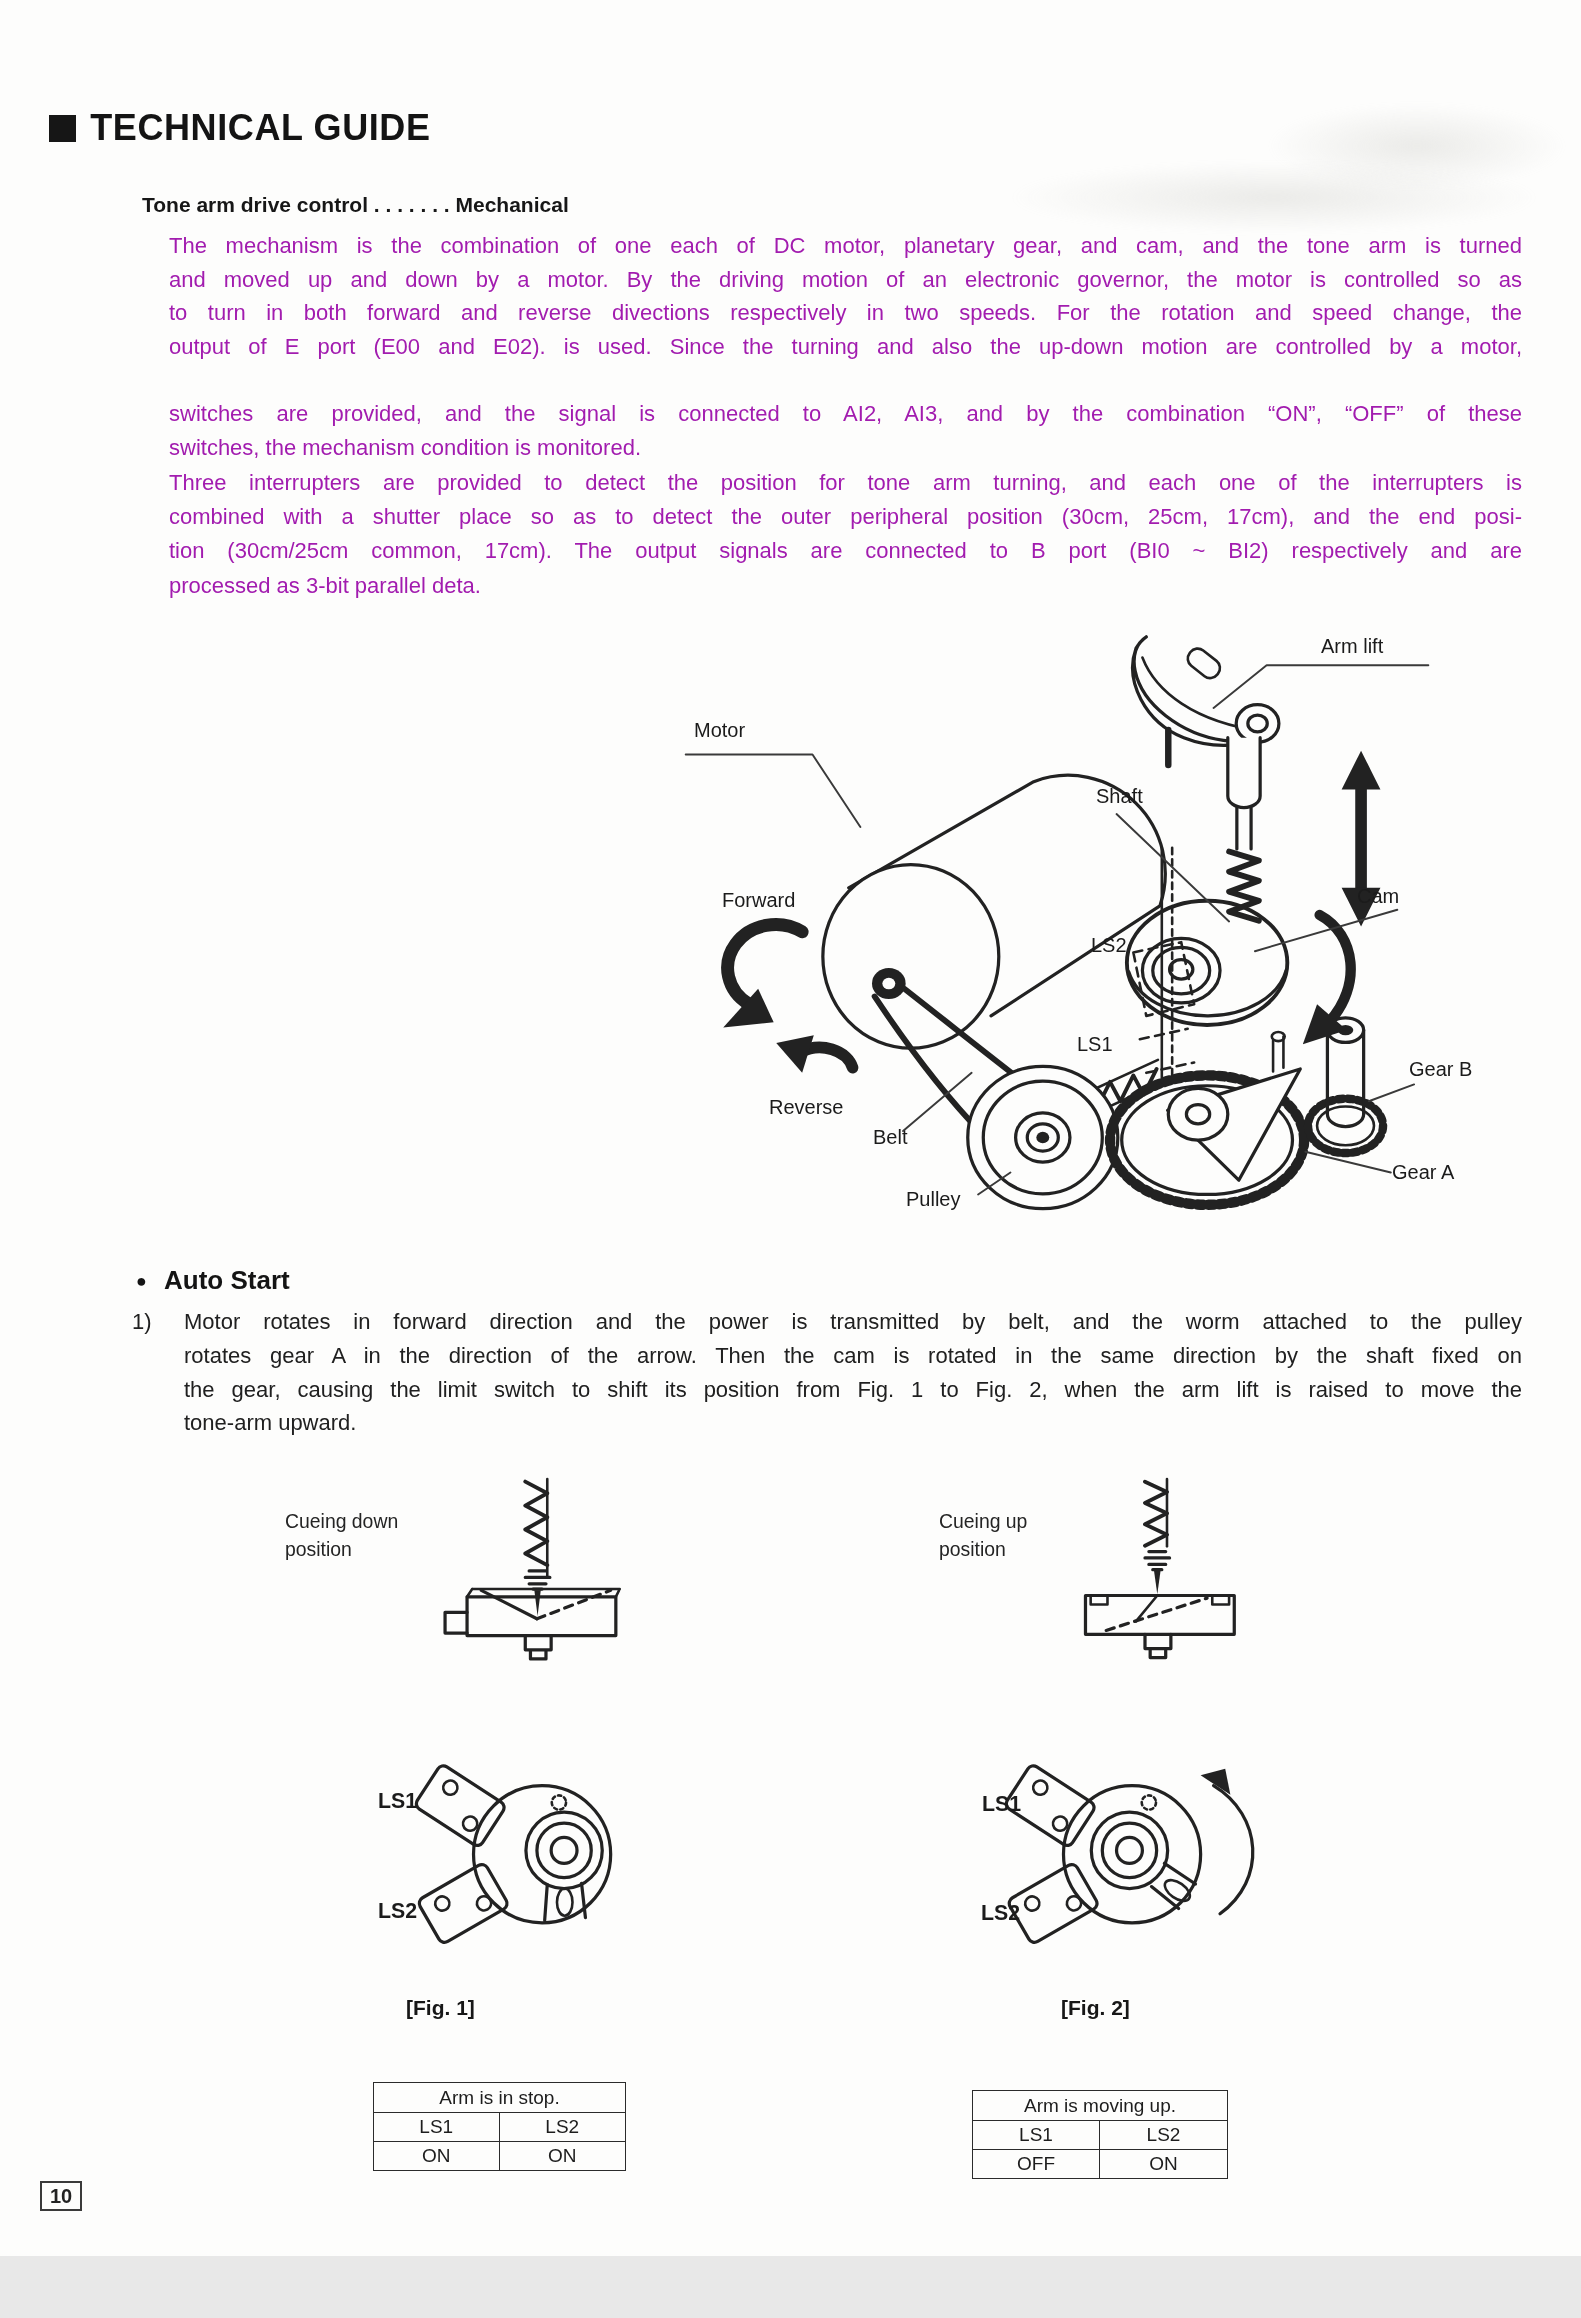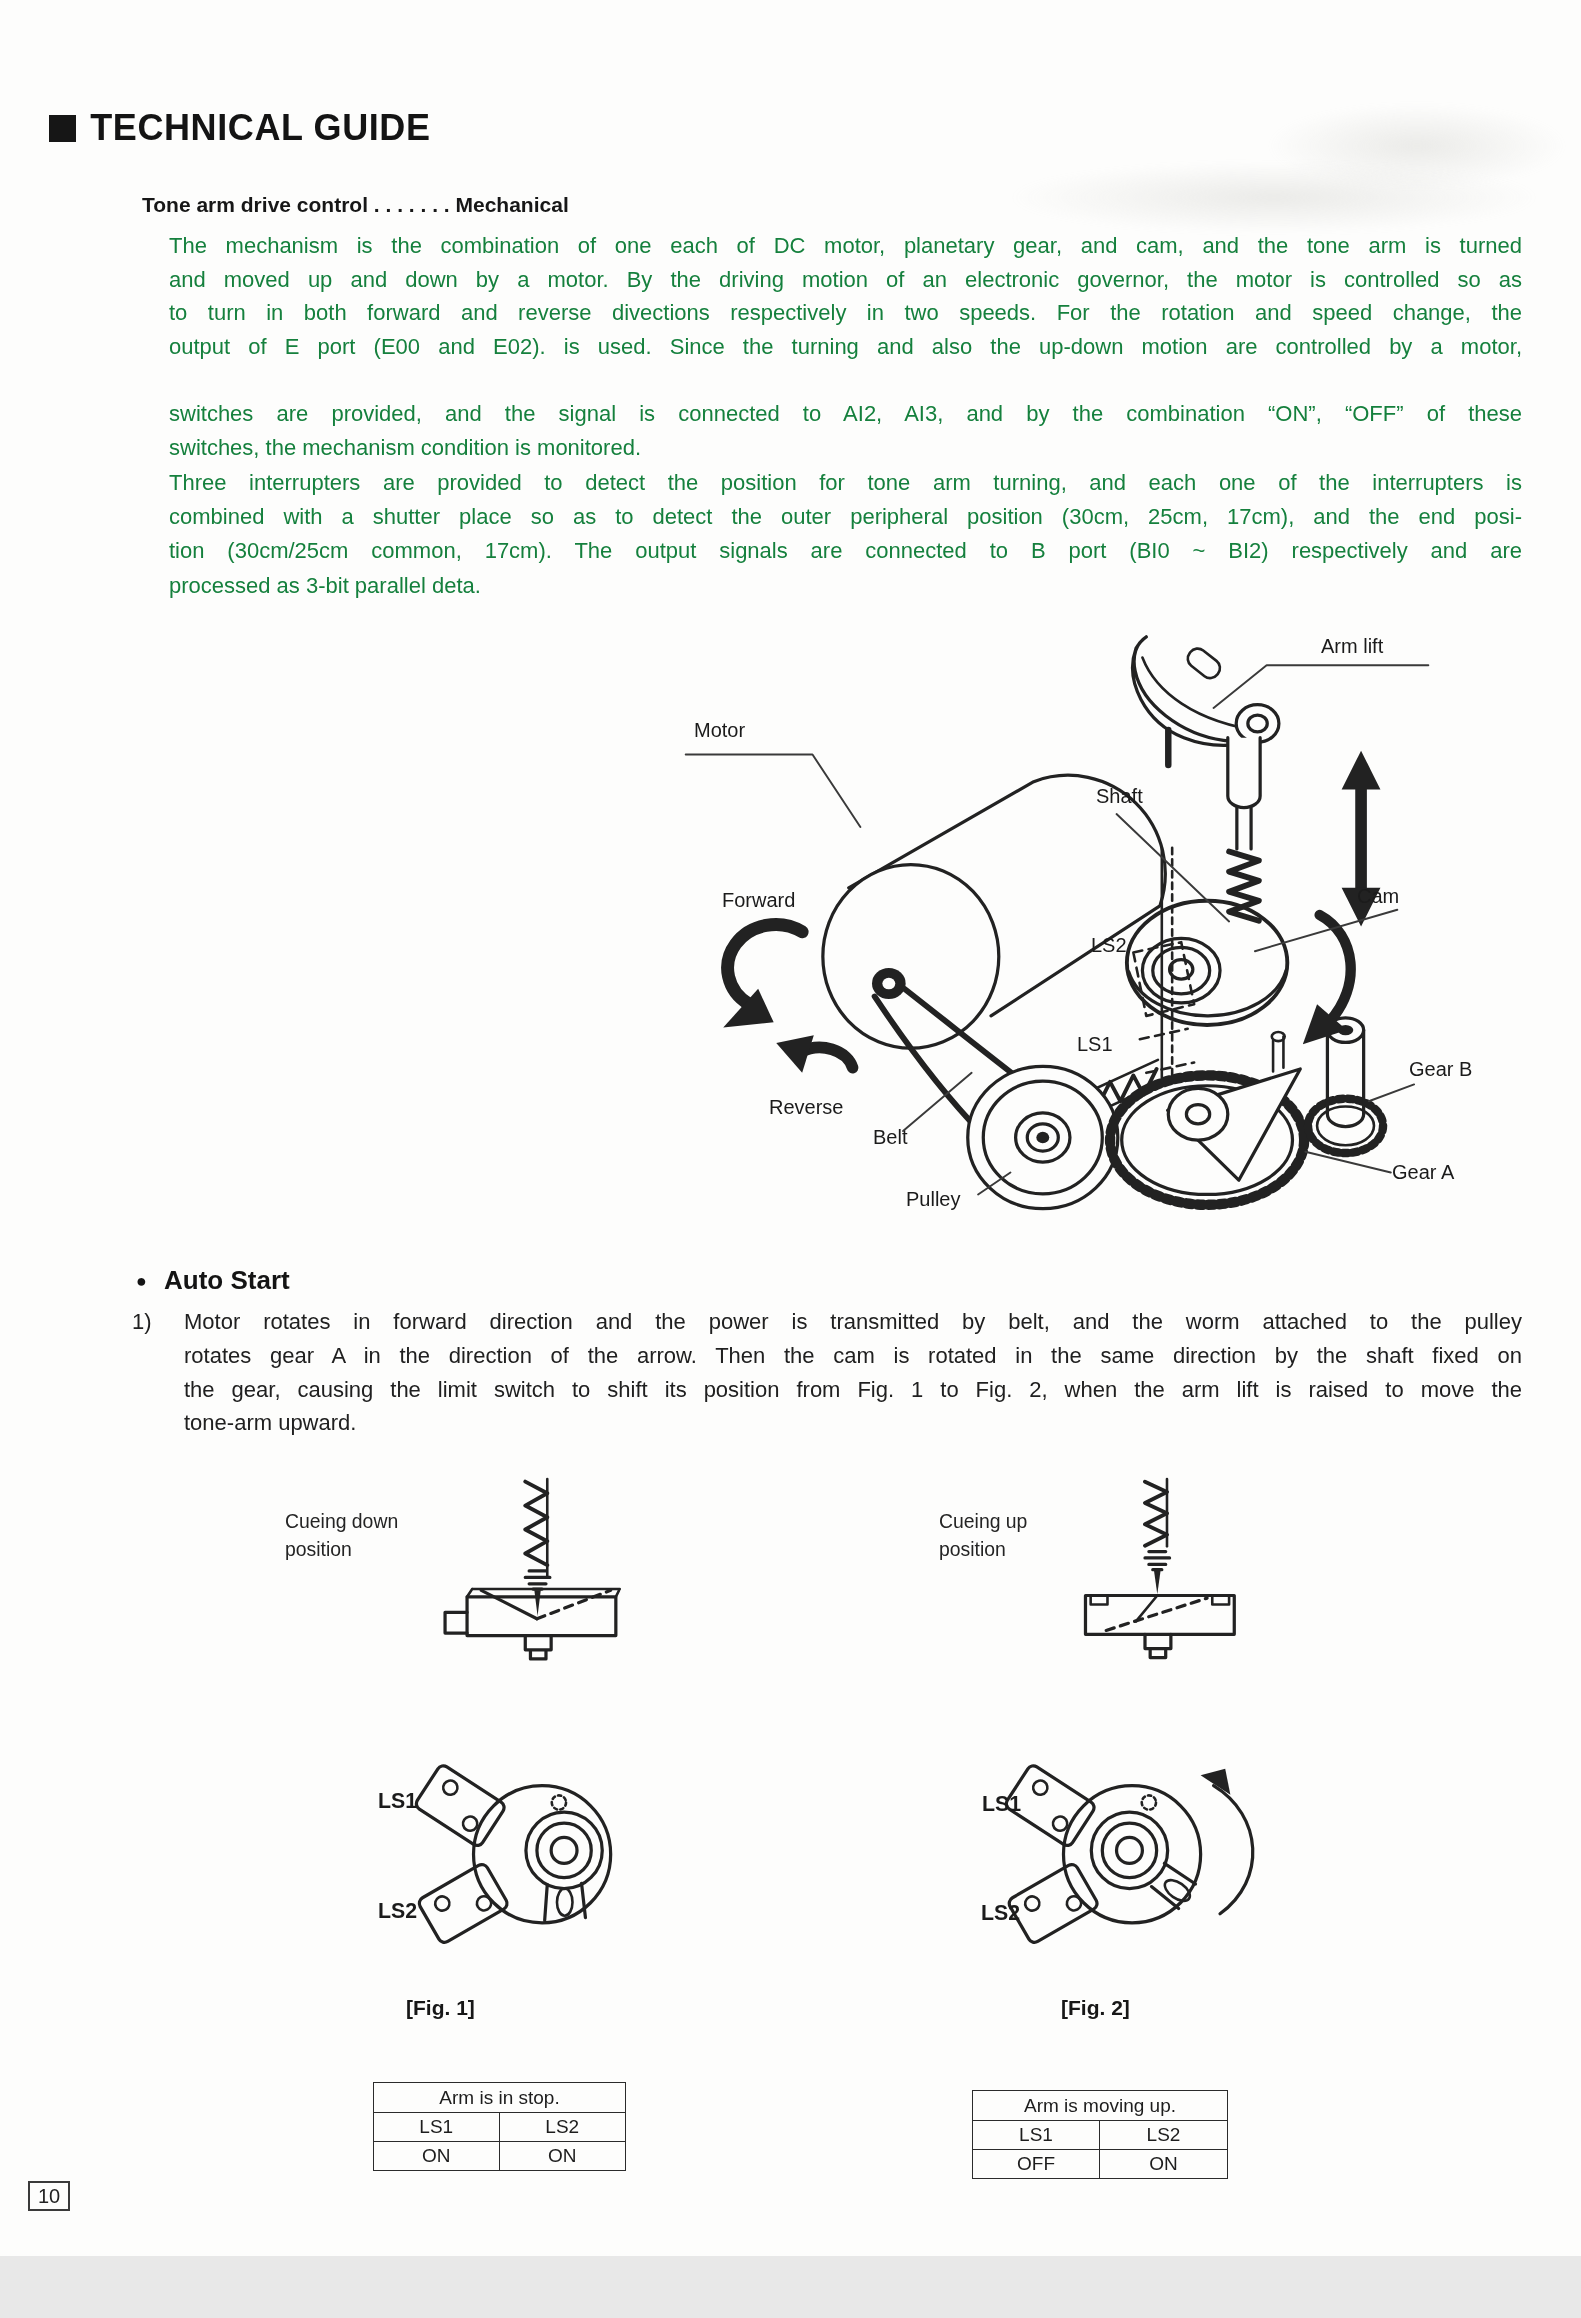--- a/index.html
+++ b/index.html
@@ -8,43 +8,43 @@
     font-family:"Liberation Sans","DejaVu Sans",sans-serif;color:#1c1c1c;
     overflow:hidden;margin:0 auto;
   }
   
   .title-row{position:absolute;left:49px;top:107px;display:flex;align-items:center;gap:14.2px;}
   .title-square{width:27px;height:27px;background:#161616;}
   .page-title{font-size:36px;font-weight:bold;letter-spacing:0.6px;color:#141414;margin:0;
     font-family:"Liberation Sans",sans-serif;}
   .subtitle{position:absolute;left:142px;top:193px;font-size:21px;font-weight:bold;color:#171717;}
   
-  .bline{position:absolute;left:169px;width:1353px;font-size:22px;color:#15803d;
+  .bline{position:absolute;left:169px;width:1353px;font-size:22px;color:#a21caf;
     white-space:nowrap;}
   .jl{white-space:normal;text-align:justify;text-align-last:justify;}
   .aline{position:absolute;left:184px;width:1338px;font-size:22px;color:#202020;white-space:nowrap;}
   .ajl{white-space:normal;text-align:justify;text-align-last:justify;}
   .auto-bullet{position:absolute;left:136px;top:1271px;font-size:18px;color:#141414;}
   .auto-heading{position:absolute;left:164px;top:1265px;font-size:26px;font-weight:bold;color:#141414;}
   .item-num{position:absolute;left:132px;top:1309px;font-size:22px;color:#202020;}
   
   .dlabel{position:absolute;font-size:20px;color:#1b1b1b;white-space:nowrap;text-align:center;}
   .clabel{position:absolute;font-size:19.4px;color:#242424;white-space:nowrap;}
   .lslabel{position:absolute;font-size:21.3px;font-weight:600;color:#1b1b1b;}
   .figcap{position:absolute;font-size:21px;font-weight:bold;color:#171717;}
   
   .sw-table{position:absolute;border:1.9px solid #2b2b2b;background:#fdfdfc;font-size:19px;color:#1d1d1d;}
   .t-title{border-bottom:1.9px solid #2b2b2b;text-align:center;padding:3.9px 0 3.2px 0;}
   .t-grid{display:grid;grid-template-columns:1fr 1fr;}
   .t-cell{text-align:center;padding:3.2px 0 2.6px 0;}
   .t-cell.c0{border-right:1.9px solid #2b2b2b;}
   .t-cell.r0{border-bottom:1.9px solid #2b2b2b;}
   
-  .pagenum{position:absolute;left:28px;top:2181px;width:38px;height:26px;border:2.6px solid #3a3a3a;
-    display:flex;align-items:center;justify-content:center;font-size:20px;font-weight:normal;color:#222;}
+  .pagenum{position:absolute;left:40px;top:2181px;width:38px;height:26px;border:2.6px solid #3a3a3a;
+    display:flex;align-items:center;justify-content:center;font-size:20px;font-weight:bold;color:#222;}
   .watermark{position:absolute;left:1370px;top:2280px;font-size:20px;color:#b5b5b5;letter-spacing:1.3px;}
   .smudge{position:absolute;background:radial-gradient(closest-side,#c9c9c4,transparent);
     opacity:.35;filter:blur(3.9px);}
   svg.art{position:absolute;left:0;top:0;}
 </style>
 </head>
 <body>
 
 <div class="page">
 

